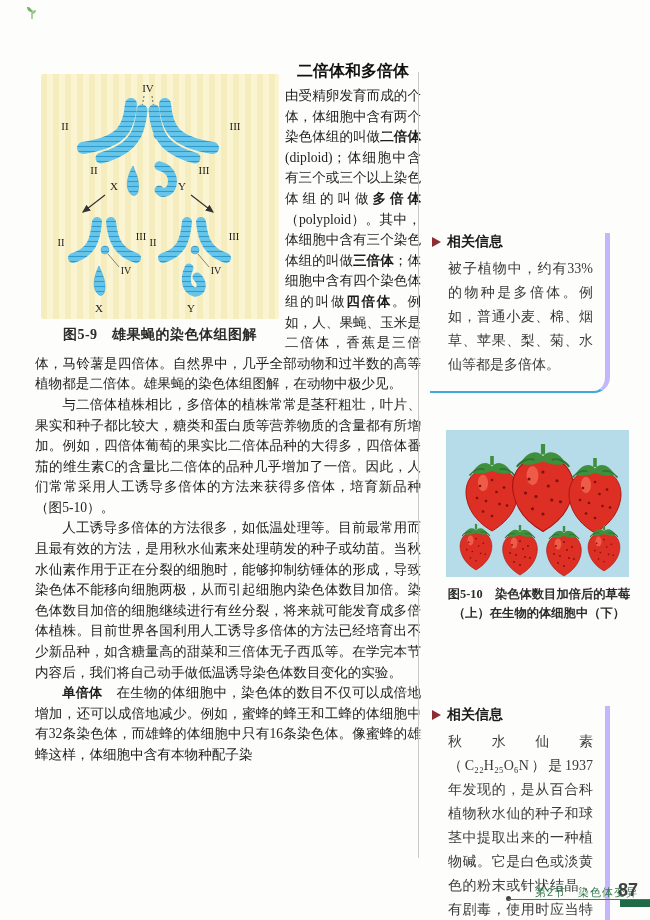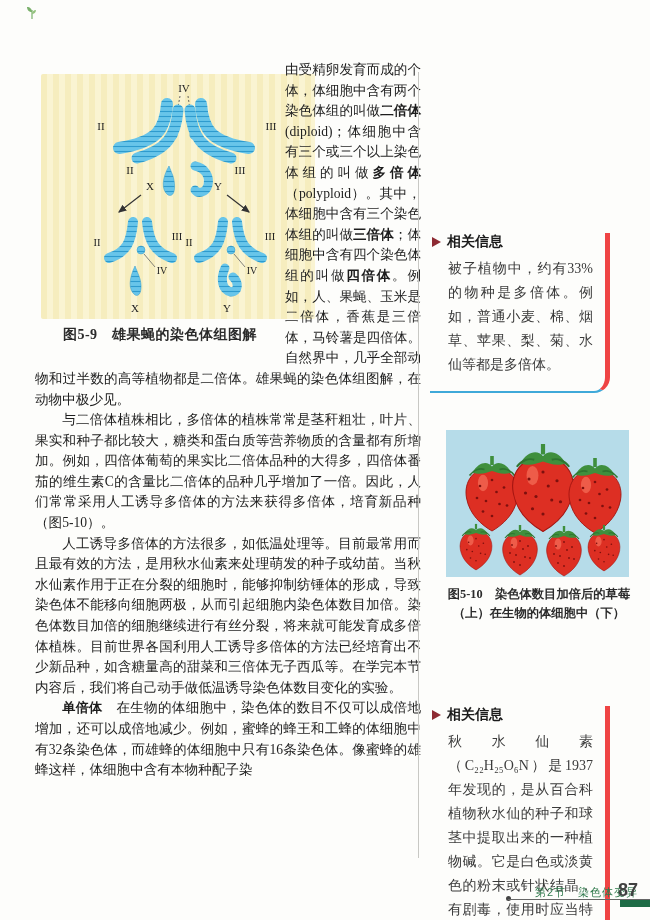--- a/index.html
+++ b/index.html
@@ -12,21 +12,20 @@
   
   .sprout{position:absolute;left:24px;top:5px;width:16px;height:16px;opacity:.8;}
 
   
   .main{position:absolute;left:35px;top:60px;width:386px;}
   .fig59{float:left;width:250px;margin:14px 0 8px 0;}
   .fig59 .figbox{
     width:238px;height:245px;margin-left:6px;
     background:repeating-linear-gradient(90deg,#f6edbe 0 6px,#faf4d2 6px 12px);
     border-radius:2px;
-    padding-left:36px;
   }
   .fig59 figcaption{
     margin-top:7px;text-align:center;font-size:14px;font-weight:600;
     color:#2b2b2b;letter-spacing:.5px;
   }
   .heading{
     font-family:"Liberation Sans","DejaVu Sans",sans-serif;
     font-size:16px;font-weight:bold;color:#111;
     text-align:center;margin:0 0 4px 0;line-height:22px;
   }
@@ -38,21 +37,21 @@
   .para b{font-family:"Liberation Sans","DejaVu Sans",sans-serif;font-size:13.2px;}
   .term{font-weight:bold;}
 
   
   .vdivider{position:absolute;left:418px;top:72px;width:1px;height:786px;background:#c8c8c4;}
 
   
   .sidebar{position:absolute;left:430px;top:0;width:186px;}
   .infobox{
     position:absolute;left:0;width:180px;
-    border-right:5px solid #ef4444;border-bottom:2px solid #3fa9d9;
+    border-right:5px solid #c4b5fd;border-bottom:2px solid #3fa9d9;
     border-radius:0 0 16px 0;padding:0 8px 14px 2px;box-sizing:border-box;
   }
   .infobox.first{top:233px;}
   .infobox.second{top:706px;}
   .infobox-head{
     display:flex;align-items:center;gap:6px;
     font-family:"Liberation Sans","DejaVu Sans",sans-serif;
     font-size:14px;font-weight:bold;color:#1a1a1a;margin-bottom:6px;
   }
   .tri{width:0;height:0;border-left:9px solid #8e2b33;border-top:5.5px solid transparent;border-bottom:5.5px solid transparent;}
@@ -151,20 +150,21 @@
           <circle cx="154" cy="176" r="4" fill="url(#hA)" stroke="#2e9bce" stroke-width="0.5"></circle>
           <path d="M157,180 L168,193" stroke="#666" stroke-width="0.8" fill="none"></path>
           <text x="175" y="200" font-size="10" text-anchor="middle" fill="#222">IV</text>
           <path d="M148,194 C143,205 145,216 154,218 C162,218 162,208 156,203" stroke="url(#hA)" stroke-width="9" stroke-linecap="round" fill="none"></path>
           <text x="150" y="238" font-size="11" text-anchor="middle" fill="#222">Y</text>
         </svg>
       </div>
       <figcaption>图5-9　雄果蝇的染色体组图解</figcaption>
     </figure>
 
+    <h2 class="heading">二倍体和多倍体</h2>
 
     <p class="para"><span>由受精卵发育而成的个体，体细胞中含有两个染色体组的叫做</span><span class="term">二倍体</span><span>(diploid)；体细胞中含有三个或三个以上染色体组的叫做</span><span class="term">多倍体</span><span>（polyploid）。其中，体细胞中含有三个染色体组的叫做</span><span class="term">三倍体</span><span>；体细胞中含有四个染色体组的叫做</span><span class="term">四倍体</span><span>。例如，人、果蝇、玉米是二倍体，香蕉是三倍体，马铃薯是四倍体。自然界中，几乎全部动物和过半数的高等植物都是二倍体。雄果蝇的染色体组图解，在动物中极少见。</span></p>
 
     <p class="para indent">与二倍体植株相比，多倍体的植株常常是茎秆粗壮，叶片、果实和种子都比较大，糖类和蛋白质等营养物质的含量都有所增加。例如，四倍体葡萄的果实比二倍体品种的大得多，四倍体番茄的维生素C的含量比二倍体的品种几乎增加了一倍。因此，人们常常采用人工诱导多倍体的方法来获得多倍体，培育新品种（图5-10）。</p>
 
     <p class="para indent">人工诱导多倍体的方法很多，如低温处理等。目前最常用而且最有效的方法，是用秋水仙素来处理萌发的种子或幼苗。当秋水仙素作用于正在分裂的细胞时，能够抑制纺锤体的形成，导致染色体不能移向细胞两极，从而引起细胞内染色体数目加倍。染色体数目加倍的细胞继续进行有丝分裂，将来就可能发育成多倍体植株。目前世界各国利用人工诱导多倍体的方法已经培育出不少新品种，如含糖量高的甜菜和三倍体无子西瓜等。在学完本节内容后，我们将自己动手做低温诱导染色体数目变化的实验。</p>
 
     <p class="para indent"><b class="term">单倍体</b><span>　在生物的体细胞中，染色体的数目不仅可以成倍地增加，还可以成倍地减少。例如，蜜蜂的蜂王和工蜂的体细胞中有32条染色体，而雄蜂的体细胞中只有16条染色体。像蜜蜂的雄蜂这样，体细胞中含有本物种配子染</span></p>
   </div>
 

